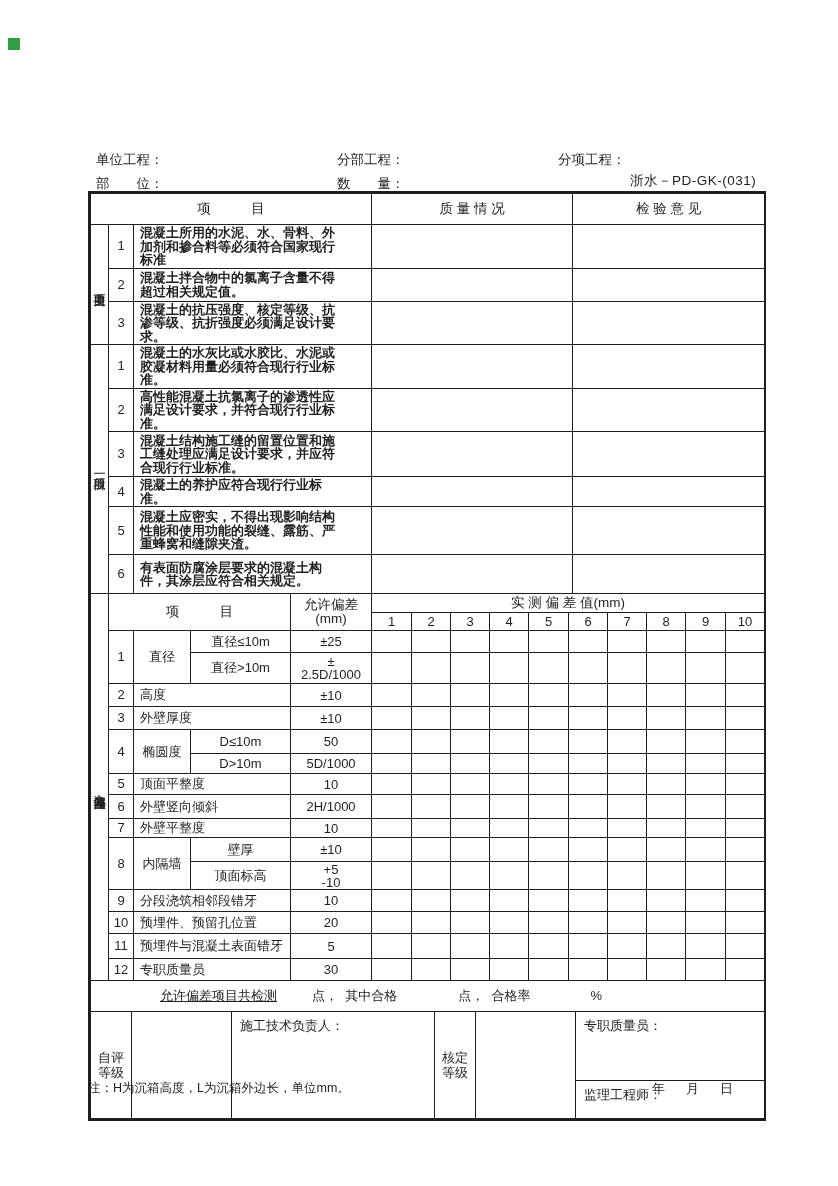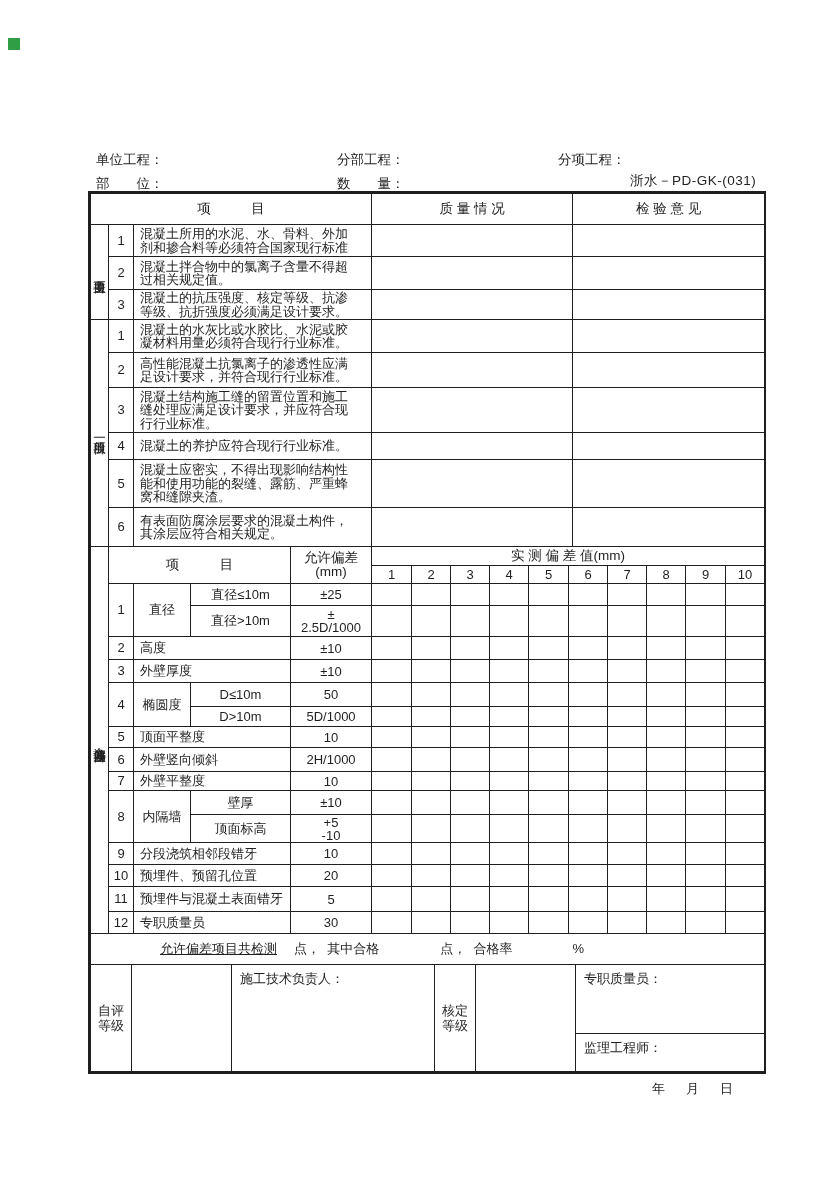--- a/index.html
+++ b/index.html
@@ -12,31 +12,31 @@
   .f-unit{left:96px;top:151px;}  .f-div{left:337px;top:151px;}  .f-item{left:558px;top:151px;}
   .f-part{left:96px;top:175px;}  .f-qty{left:337px;top:175px;}
   .f-code{left:630px;top:172px;letter-spacing:0.5px;}
   .tablewrap{position:absolute;left:88px;top:191px;width:674px;border:2px solid #1f1f1f;}
   table.tbl{border-collapse:collapse;table-layout:fixed;width:674px;}
   table.tbl + table.tbl{margin-top:-1px;}
   .tbl td,.tbl th{border:1px solid #1f1f1f;padding:0;overflow:hidden;
         font-size:13px;line-height:14px;font-weight:normal;vertical-align:middle;}
   th.hdr{text-align:center;font-size:13.5px;}
   td.num{text-align:center;}
-  td.txt{text-align:left;padding:1px 13px 1px 6px;line-height:13.5px;}
+  td.txt{text-align:left;padding:1px 24px 1px 6px;line-height:13.5px;font-weight:bold;}
   td.txt2{text-align:left;padding:1px 4px 1px 6px;margin-left:8px;}
   td.sub{text-align:center;}
   td.allow{text-align:center;white-space:pre-line;line-height:13px;}
   th.allowh{white-space:pre-line;line-height:14px;}
   td.side{padding:0;}
   .vert{writing-mode:vertical-lr;text-orientation:upright;margin:0 auto;
         letter-spacing:1px;font-size:12.5px;line-height:16px;}
   .sumcell{padding:0;}
   .sumrow{display:flex;align-items:center;font-size:13px;white-space:pre;}
-  .sg0{margin-left:69px;text-decoration:underline;} .sg1{margin-left:17px;text-align:right;} .sg2{margin-left:61px;} .sg3{margin-left:60px;}
+  .sg0{margin-left:69px;text-decoration:underline;} .sg1{margin-left:35px;text-align:right;} .sg2{margin-left:61px;} .sg3{margin-left:60px;}
   td.labeltop{vertical-align:top;text-align:left;padding:7px 8px;font-size:13px;}
   td.grade{text-align:center;line-height:15px;padding:0 6px;font-size:13px;}
   .note{position:absolute;left:88px;top:1080px;font-size:12.5px;white-space:pre;}
   .dateline{position:absolute;left:652px;top:1080px;font-size:13px;white-space:pre;letter-spacing:4px;}
 </style>
 </head>
 <body>
 
 <div class="page">
 
@@ -436,15 +436,16 @@
         <td class="labeltop">专职质量员：</td>
       </tr>
       <tr style="height:38px">
         <td class="labeltop">监理工程师：</td>
       </tr>
     </tbody>
       </table>
 
   </div>
 
+  <div class="note">注：H为沉箱高度，L为沉箱外边长，单位mm。</div>
   <div class="dateline">年　月　日</div>
 
 </div>
 
 </body></html>

